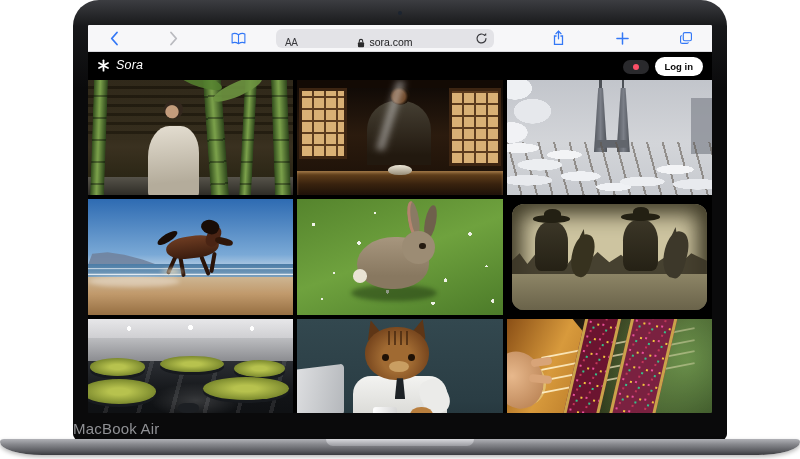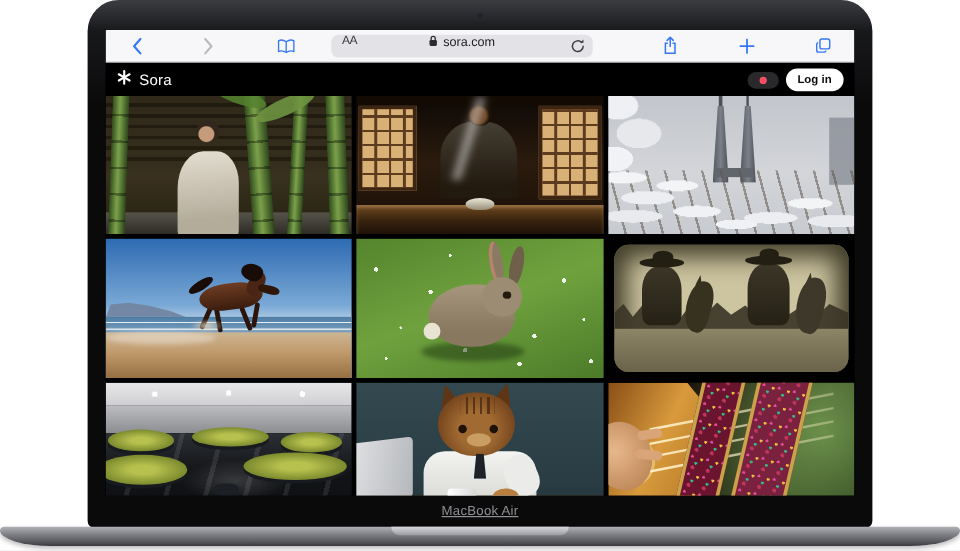--- a/index.html
+++ b/index.html
@@ -12,22 +12,22 @@
     background:linear-gradient(180deg,#3c3d41,#17181a 6%,#0a0a0b 20%);
     border-radius:26px 26px 6px 6px;
   }
   .camera-dot { position:absolute; left:50%; top:11px; width:4px; height:4px; margin-left:-2px;
     border-radius:50%; background:#1c2430; }
   .screen {
     position:absolute; left:15px; top:25px; width:624px; height:388px;
     background:#000; overflow:hidden; border-radius:1px;
   }
   .device-label {
-    position:absolute; left:0; right:0; top:420px; text-align:center;
-    font-size:11px; color:#8f9094; letter-spacing:.2px;text-decoration:underline;
+    position:absolute; left:0; right:0; top:420px; text-align:left;
+    font-size:15px; color:#8f9094; letter-spacing:.2px;
   }
   .base {
     position:absolute; left:0; top:439px; width:800px; height:16px;
     background:linear-gradient(180deg,#b0b1b6,#85868b 35%,#5a5b60 75%,#3a3b3f);
     border-radius:4px 4px 42px 42px / 3px 3px 13px 13px;
     box-shadow:0 2px 4px rgba(0,0,0,.28);
   }
   .base-notch {
     position:absolute; left:50%; top:439px; width:148px; height:7px; margin-left:-74px;
     background:linear-gradient(180deg,#d7d8dc,#9b9ca1);
@@ -40,35 +40,35 @@
     background:#f7f7f9; border-bottom:1px solid #d9d9dd;
     display:flex; align-items:center; padding:0 16px; color:#3478f6;
   }
   .tb-btn { display:flex; align-items:center; justify-content:center; width:20px; height:20px; }
   .tb-btn svg { display:block; }
   .dim { color:#b9babf; }
   .gap-s { margin-left:40px; } .gap-m { margin-left:44px; }
   .url-field {
     position:relative; flex:0 0 218px; height:19px; margin-left:28px;
     background:#e3e3e7; border-radius:6px;
-    display:flex; align-items:flex-start; justify-content:center;
+    display:flex; align-items:flex-end; justify-content:center;
     color:#1c1c1e; font-size:10.5px;
   }
   .reader-aa { position:absolute; left:9px; font-size:10px; color:#3a3a3e; letter-spacing:-.5px; }
   .lock-icon { margin-right:4px; display:flex; }
   .reload-btn { position:absolute; right:6px; top:3px; width:13px; height:13px; color:#3a3a3e; }
   .spacer { flex:1; }
 
   
   .site { position:absolute; left:0; top:28px; width:100%; height:360px; background:#000; }
   .site-header {
     position:absolute; left:0; top:0; width:100%; height:27px;
     display:flex; align-items:center; justify-content:space-between; padding:0 9px;
   }
-  .brand { display:flex; align-items:center; gap:6px; color:#fff; }
+  .brand { display:flex; gap:6px; color:#fff;font-style:italic; }
   .brand-name { font-size:12.5px; font-weight:500; letter-spacing:.2px; }
   .header-right { display:flex; align-items:center; gap:6px; }
   .banner-pill {
     display:flex; align-items:center; gap:5px;
     background:#29292c; border-radius:999px; padding:4px 10px;
     color:#f2f2f4; font-size:9px; font-weight:500;
   }
   .banner-dot { width:6px; height:6px; border-radius:50%; background:#fb4f67; }
   .login-btn {
     background:#fff; color:#0a0a0a; border:none; border-radius:999px;

